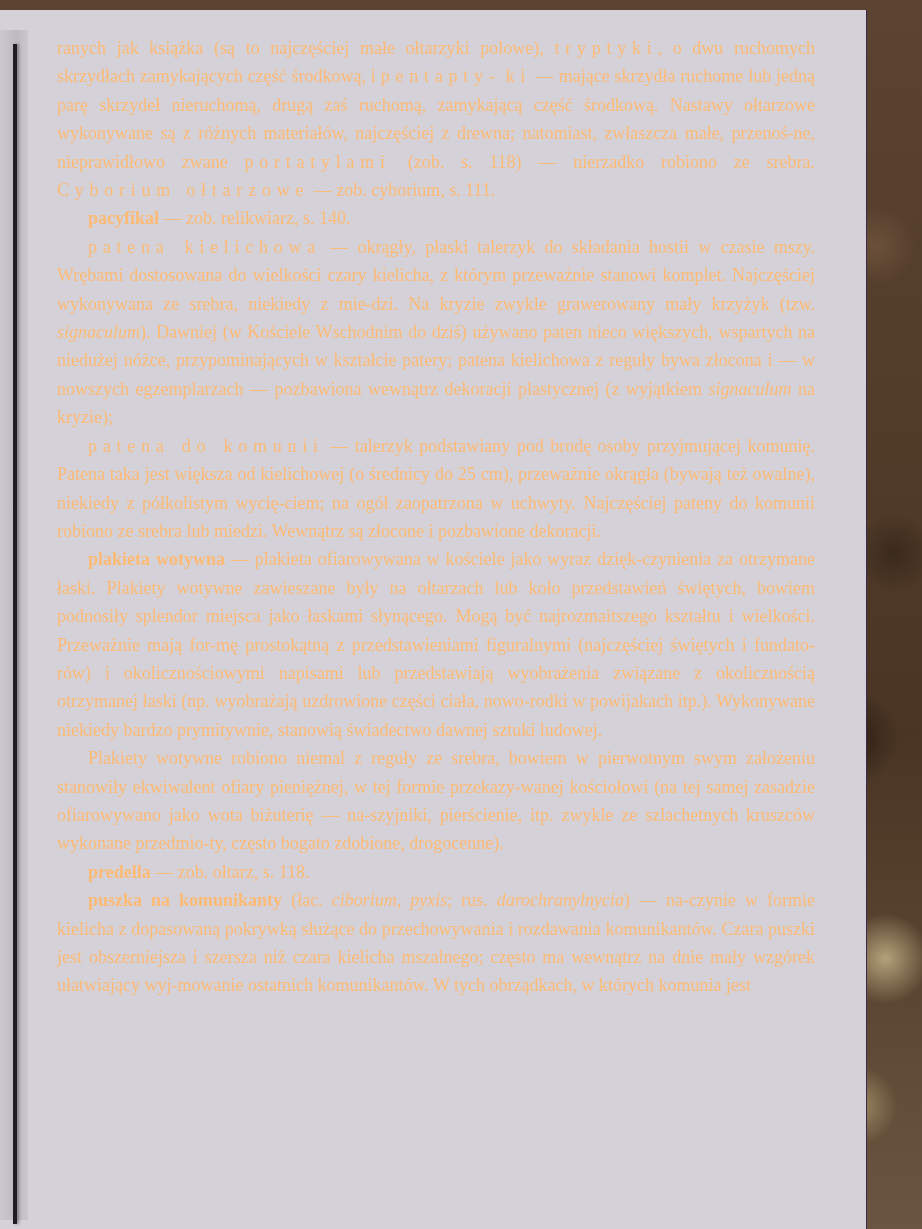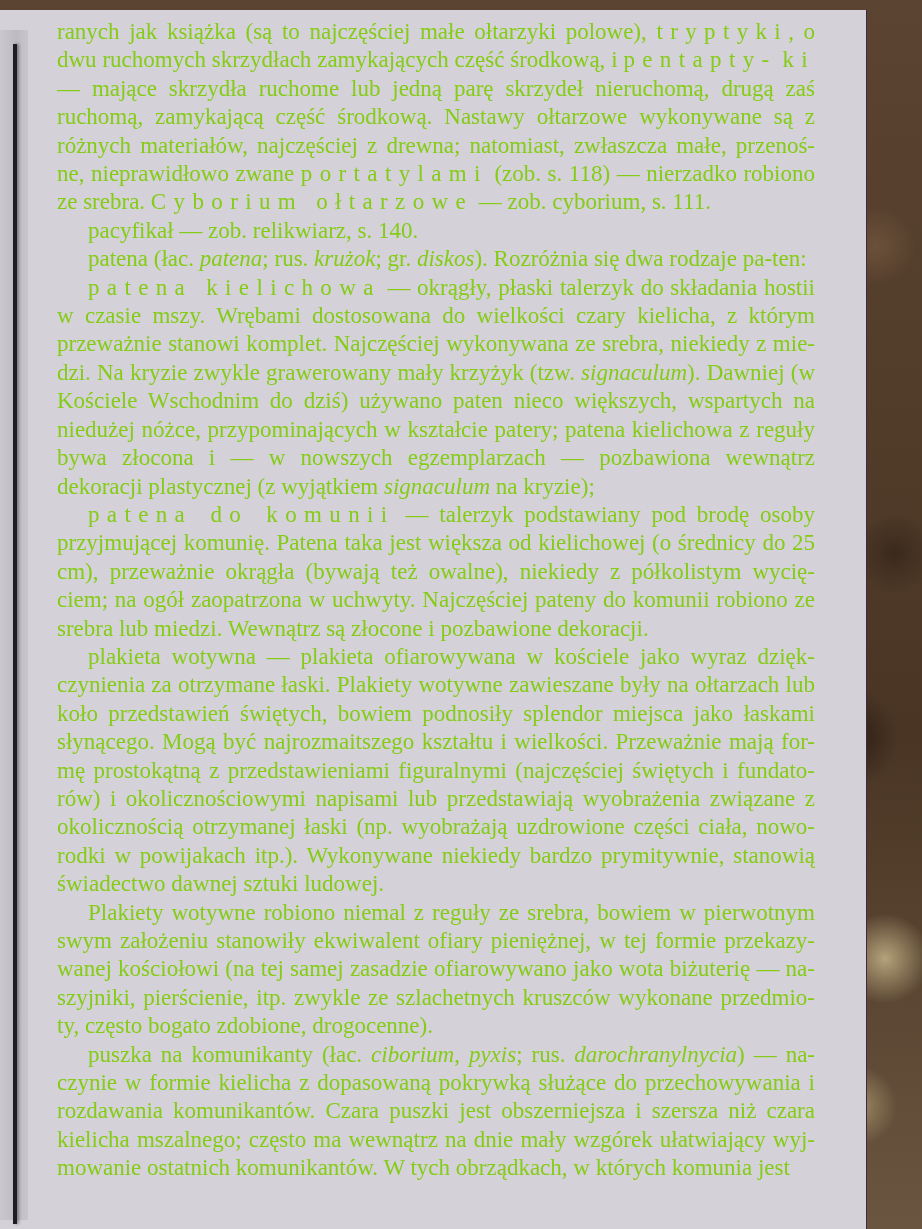--- a/index.html
+++ b/index.html
@@ -26,27 +26,27 @@
   .gutter {
     position: absolute; left: 0; top: 20px; width: 28px; height: 1190px;
     background: linear-gradient(90deg, #cac7ce, #bdbac2 60%, #c9c6cd);
   }
   .gutter-rule {
     position: absolute; left: 13px; top: 34px; width: 4px; height: 1180px;
     background: #1f1c22;
     box-shadow: 2px 0 3px rgba(0,0,0,0.35);
   }
   .text-block {
-    position: absolute; left: 57px; top: 18px; width: 758px;
-    font-size: 23px; line-height: 28.4px; color: #84cc16;
+    position: absolute; left: 57px; top: 34px; width: 758px;
+    font-size: 18px; line-height: 28.4px; color: #fdba74;
     text-align: justify;
   }
   .text-block p { margin: 0; }
   .indent { text-indent: 31px; }
-  .hw { font-weight: normal; }
+  .hw { font-weight: bold; }
   .sp { letter-spacing: 0.32em; }
   .it { font-style: italic; }
 </style>
 </head>
 <body>
 
 <div class="background"></div>
 <div class="page">
   <div class="gutter"></div>
   <div class="gutter-rule"></div>
@@ -61,26 +61,26 @@
     <span class="sp">ki</span>
     <span>— mające skrzydła ruchome lub jedną parę skrzydeł nieruchomą, drugą zaś ruchomą, zamykającą część środkową. Nastawy ołtarzowe wykonywane są z różnych materiałów, najczęściej z drewna; natomiast, zwłaszcza małe, przenoś-ne, nieprawidłowo zwane</span>
     <span class="sp">portatylami</span>
     <span>(zob. s. 118) — nierzadko robiono ze srebra.</span>
     <span class="sp">Cyborium ołtarzowe</span>
     <span>— zob. cyborium, s. 111.</span>
   </p>
 
   <p class="indent"><span class="hw">pacyfikał</span><span> — zob. relikwiarz, s. 140.</span></p>
 
-  <p class="indent"><span class="hw">patena</span><span> (łac. </span><span class="it">patena</span><span>; rus. </span><span class="it">krużok</span><span>; gr. </span><span class="it">diskos</span><span>). Rozróżnia się dwa rodzaje pa-ten:</span></p>
 
   <p class="indent"><span class="sp">patena kielichowa</span><span> — okrągły, płaski talerzyk do składania hostii w czasie mszy. Wrębami dostosowana do wielkości czary kielicha, z którym przeważnie stanowi komplet. Najczęściej wykonywana ze srebra, niekiedy z mie-dzi. Na kryzie zwykle grawerowany mały krzyżyk (tzw. </span><span class="it">signaculum</span><span>). Dawniej (w Kościele Wschodnim do dziś) używano paten nieco większych, wspartych na niedużej nóżce, przypominających w kształcie patery; patena kielichowa z reguły bywa złocona i — w nowszych egzemplarzach — pozbawiona wewnątrz dekoracji plastycznej (z wyjątkiem </span><span class="it">signaculum</span><span> na kryzie);</span></p>
 
   <p class="indent"><span class="sp">patena do komunii</span><span> — talerzyk podstawiany pod brodę osoby przyjmującej komunię. Patena taka jest większa od kielichowej (o średnicy do 25 cm), przeważnie okrągła (bywają też owalne), niekiedy z półkolistym wycię-ciem; na ogół zaopatrzona w uchwyty. Najczęściej pateny do komunii robiono ze srebra lub miedzi. Wewnątrz są złocone i pozbawione dekoracji.</span></p>
 
   <p class="indent"><span class="hw">plakieta wotywna</span><span> — plakieta ofiarowywana w kościele jako wyraz dzięk-czynienia za otrzymane łaski. Plakiety wotywne zawieszane były na ołtarzach lub koło przedstawień świętych, bowiem podnosiły splendor miejsca jako łaskami słynącego. Mogą być najrozmaitszego kształtu i wielkości. Przeważnie mają for-mę prostokątną z przedstawieniami figuralnymi (najczęściej świętych i fundato-rów) i okolicznościowymi napisami lub przedstawiają wyobrażenia związane z okolicznością otrzymanej łaski (np. wyobrażają uzdrowione części ciała, nowo-rodki w powijakach itp.). Wykonywane niekiedy bardzo prymitywnie, stanowią świadectwo dawnej sztuki ludowej.</span></p>
 
   <p class="indent"><span>Plakiety wotywne robiono niemal z reguły ze srebra, bowiem w pierwotnym swym założeniu stanowiły ekwiwalent ofiary pieniężnej, w tej formie przekazy-wanej kościołowi (na tej samej zasadzie ofiarowywano jako wota biżuterię — na-szyjniki, pierścienie, itp. zwykle ze szlachetnych kruszców wykonane przedmio-ty, często bogato zdobione, drogocenne).</span></p>
 
 
+  <p class="indent"><span class="hw">predella</span><span> — zob. ołtarz, s. 118.</span></p>
 
   <p class="indent"><span class="hw">puszka na komunikanty</span><span> (łac. </span><span class="it">ciborium</span><span>, </span><span class="it">pyxis</span><span>; rus. </span><span class="it">darochranylnycia</span><span>) — na-czynie w formie kielicha z dopasowaną pokrywką służące do przechowywania i rozdawania komunikantów. Czara puszki jest obszerniejsza i szersza niż czara kielicha mszalnego; często ma wewnątrz na dnie mały wzgórek ułatwiający wyj-mowanie ostatnich komunikantów. W tych obrządkach, w których komunia jest</span></p>
 </div>
 
 </body></html>

